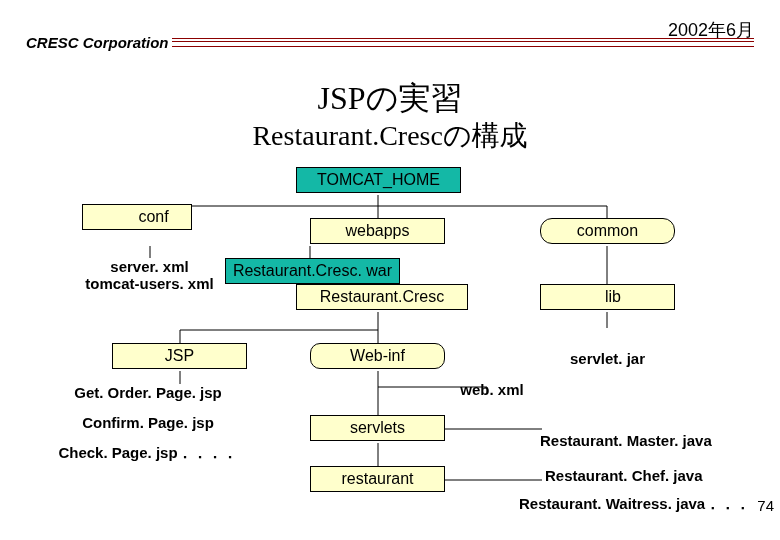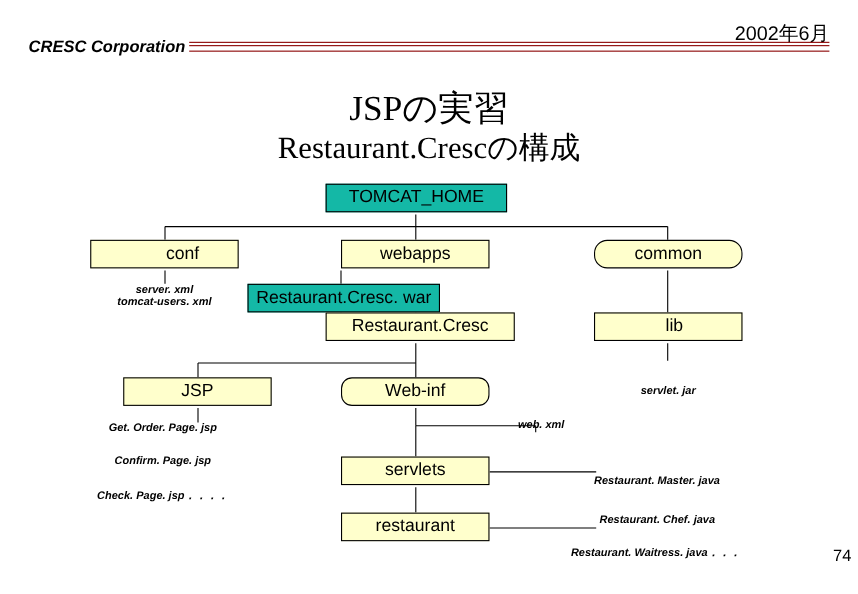--- a/index.html
+++ b/index.html
@@ -65,24 +65,23 @@
     font-size: 16px;
     text-align: center;
     padding: 3px 0;
     box-sizing: border-box;
   }
   .plain {
     background: #14b8a6;
   }
   .filetext {
     position: absolute;
-    font-size: 10px;
+    font-size: 15px;
     font-weight: bold;
     text-align: center;
-    font-style: italic;
   }
   svg.connectors {
     position: absolute;
     top: 0;
     left: 0;
     width: 780px;
     height: 540px;
     pointer-events: none;
   }
   svg.connectors line {
@@ -152,21 +151,21 @@
 
   <line x1="378" y1="443" x2="378" y2="466"></line>
 
   <line x1="445" y1="429" x2="542" y2="429"></line>
 
   <line x1="445" y1="480" x2="542" y2="480"></line>
 </svg>
 
 <div class="node plain" style="left:296px; top:167px; width:165px;">TOMCAT_HOME</div>
 
-<div class="node" style="left:82px; top:218px; width:135px;padding-left:33px;">conf</div>
+<div class="node" style="left:82px; top:204px; width:110px;padding-left:33px;">conf</div>
 <div class="node" style="left:310px; top:218px; width:135px;">webapps</div>
 <div class="node" style="left:540px; top:218px; width:135px;border-radius:12px;">common</div>
 
 <div class="filetext" style="left:82px; top:258px; width:135px;">
   <span>server. xml</span><br>
   <span>tomcat-users. xml</span>
 </div>
 
 <div class="node plain" style="left:225px; top:258px; width:175px;">Restaurant.Cresc. war</div>
 <div class="node" style="left:296px; top:284px; width:172px;">Restaurant.Cresc</div>

